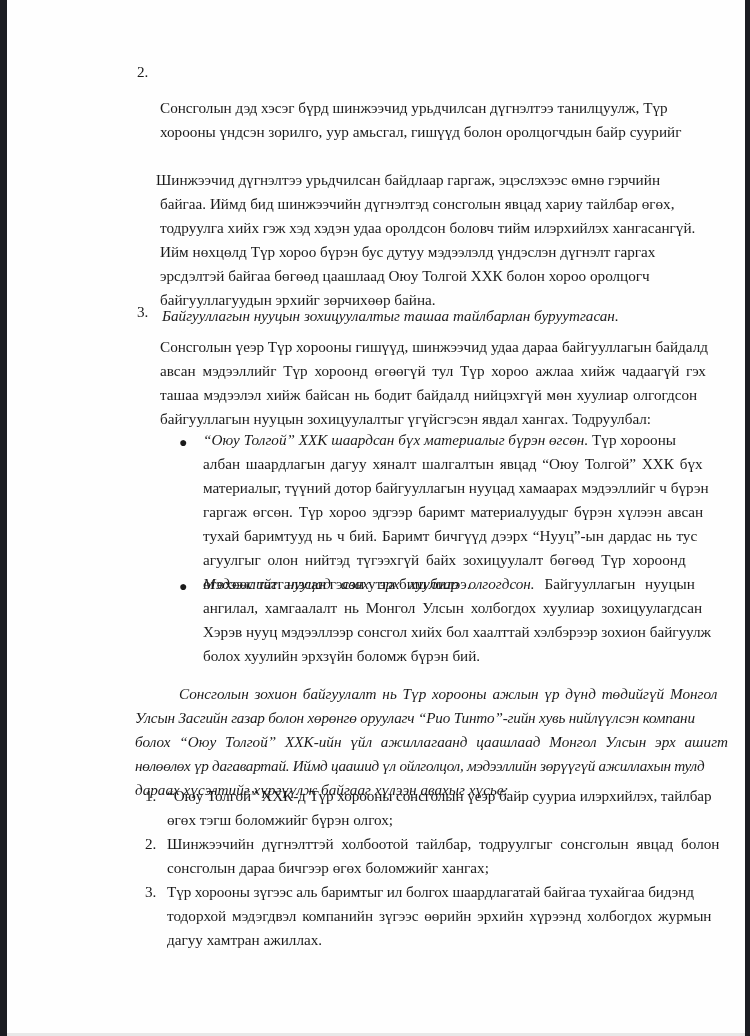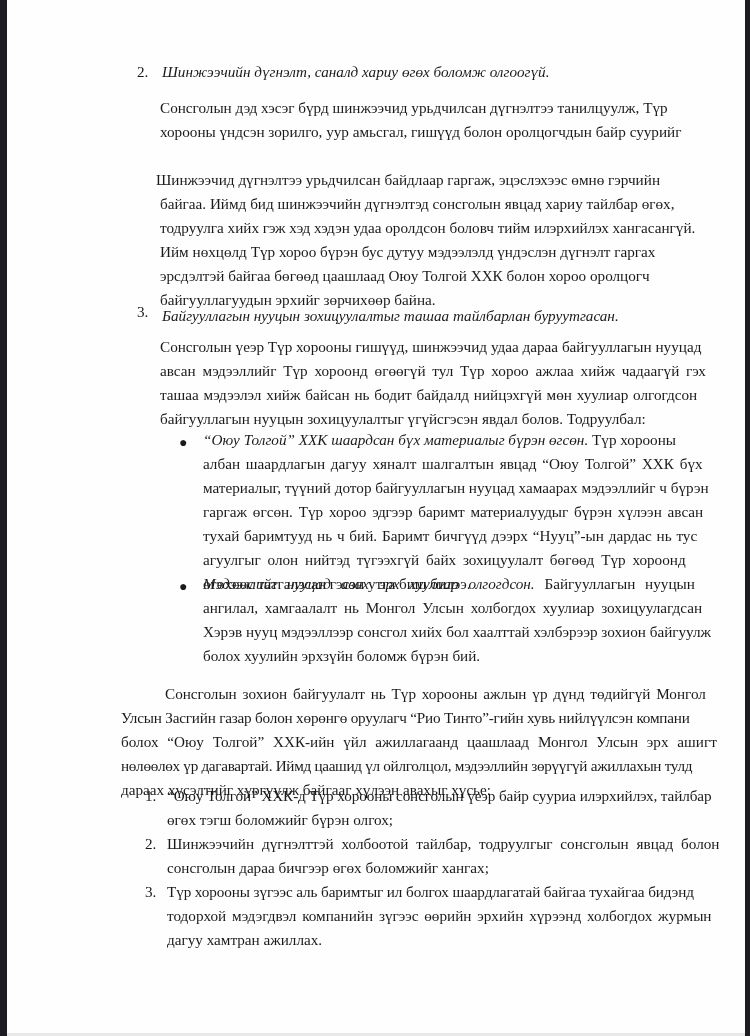--- a/index.html
+++ b/index.html
@@ -18,44 +18,43 @@
   .line { display:block; white-space:nowrap; }
   .bullet-dot { position:absolute; font-size:14px; }
   .it { font-style:italic; }
 </style>
 </head>
 <body>
 
 <div class="page">
 
   <span class="num" style="left:130px;top:60px;">2.</span>
-  <span class="abs h" style="left:155px;top:60px;white-space:nowrap;">Шинжээчийн дүгнэлт, саналд хариу өгөх боломж олгоогүй.</span>
 
   <div class="para" style="left:153px;top:96px;width:520px;">
     <span class="line">Сонсголын дэд хэсэг бүрд шинжээчид урьдчилсан дүгнэлтээ танилцуулж, Түр</span>
     <span class="line">хорооны үндсэн зорилго, уур амьсгал, гишүүд болон оролцогчдын байр суурийг</span>
   </div>
 
   <div class="para" style="left:149px;top:168px;width:540px;">
     <span class="line">Шинжээчид дүгнэлтээ урьдчилсан байдлаар гаргаж, эцэслэхээс өмнө гэрчийн</span>
     <span class="line" style="padding-left:4px">байгаа. Иймд бид шинжээчийн дүгнэлтэд сонсголын явцад хариу тайлбар өгөх,</span>
     <span class="line" style="padding-left:4px">тодруулга хийх гэж хэд хэдэн удаа оролдсон боловч тийм илэрхийлэх хангасангүй.</span>
     <span class="line" style="padding-left:4px">Ийм нөхцөлд Түр хороо бүрэн бус дутуу мэдээлэлд үндэслэн дүгнэлт гаргах</span>
     <span class="line" style="padding-left:4px">эрсдэлтэй байгаа бөгөөд цаашлаад Оюу Толгой ХХК болон хороо оролцогч</span>
     <span class="line" style="padding-left:4px">байгууллагуудын эрхийг зөрчихөөр байна.</span>
   </div>
 
   <span class="num" style="left:130px;top:300px;">3.</span>
   <span class="abs h" style="left:155px;top:304px;white-space:nowrap;text-align:center;">Байгууллагын нууцын зохицуулалтыг ташаа тайлбарлан буруутгасан.</span>
 
   <div class="para" style="left:153px;top:335px;width:546px;">
-    <span class="line">Сонсголын үеэр Түр хорооны гишүүд, шинжээчид удаа дараа байгууллагын нууцад</span>
+    <span class="line">Сонсголын үеэр Түр хорооны гишүүд, шинжээчид удаа дараа байгууллагын байдалд</span>
     <span class="line" style="word-spacing:3px">авсан мэдээллийг Түр хороонд өгөөгүй тул Түр хороо ажлаа хийж чадаагүй гэх</span>
     <span class="line" style="word-spacing:1px">ташаа мэдээлэл хийж байсан нь бодит байдалд нийцэхгүй мөн хуулиар олгогдсон</span>
-    <span class="line">байгууллагын нууцын зохицуулалтыг үгүйсгэсэн явдал болов. Тодруулбал:</span>
+    <span class="line">байгууллагын нууцын зохицуулалтыг үгүйсгэсэн явдал хангах. Тодруулбал:</span>
   </div>
 
   <span class="bullet-dot" style="left:172px;top:431px;">●</span>
   <div class="para" style="left:196px;top:428px;width:504px;">
     <span class="line"><span class="it">“Оюу Толгой” ХХК шаардсан бүх материалыг бүрэн өгсөн.</span><span> Түр хорооны</span></span>
     <span class="line" style="word-spacing:2px">албан шаардлагын дагуу хяналт шалгалтын явцад “Оюу Толгой” ХХК бүх</span>
     <span class="line">материалыг, түүний дотор байгууллагын нууцад хамаарах мэдээллийг ч бүрэн</span>
     <span class="line" style="word-spacing:2px">гаргаж өгсөн. Түр хороо эдгээр баримт материалуудыг бүрэн хүлээн авсан</span>
     <span class="line" style="word-spacing:1px">тухай баримтууд нь ч бий. Баримт бичгүүд дээрх “Нууц”-ын дардас нь тус</span>
     <span class="line" style="word-spacing:3px">агуулгыг олон нийтэд түгээхгүй байх зохицуулалт бөгөөд Түр хороонд</span>
@@ -63,21 +62,21 @@
   </div>
 
   <span class="bullet-dot" style="left:172px;top:575px;">●</span>
   <div class="para" style="left:196px;top:572px;width:504px;">
     <span class="line" style="word-spacing:6px"><span class="it">Мэдээллийг нууцад авах эрх хуулиар олгогдсон.</span><span> Байгууллагын нууцын</span></span>
     <span class="line" style="word-spacing:3px">ангилал, хамгаалалт нь Монгол Улсын холбогдох хуулиар зохицуулагдсан</span>
     <span class="line">Хэрэв нууц мэдээллээр сонсгол хийх бол хаалттай хэлбэрээр зохион байгуулж</span>
     <span class="line">болох хуулийн эрхзүйн боломж бүрэн бий.</span>
   </div>
 
-  <div class="para" style="left:114px;top:682px;width:586px;">
+  <div class="para" style="left:128px;top:682px;width:586px;font-style:italic;">
     <span class="line" style="padding-left:44px;word-spacing:2px">Сонсголын зохион байгуулалт нь Түр хорооны ажлын үр дүнд төдийгүй Монгол</span>
     <span class="line" style="letter-spacing:-0.2px">Улсын Засгийн газар болон хөрөнгө оруулагч “Рио Тинто”-гийн хувь нийлүүлсэн компани</span>
     <span class="line" style="word-spacing:5px">болох “Оюу Толгой” ХХК-ийн үйл ажиллагаанд цаашлаад Монгол Улсын эрх ашигт</span>
     <span class="line" style="letter-spacing:-0.3px">нөлөөлөх үр дагавартай. Иймд цаашид үл ойлголцол, мэдээллийн зөрүүгүй ажиллахын тулд</span>
     <span class="line">дараах хүсэлтийг хүргүүлж байгааг хүлээн авахыг хүсье:</span>
   </div>
 
   <span class="num" style="left:138px;top:784px;">1.</span>
   <div class="para" style="left:160px;top:784px;width:540px;">
     <span class="line" style="letter-spacing:-0.1px">“Оюу Толгой” ХХК-д Түр хорооны сонсголын үеэр байр сууриа илэрхийлэх, тайлбар</span>

